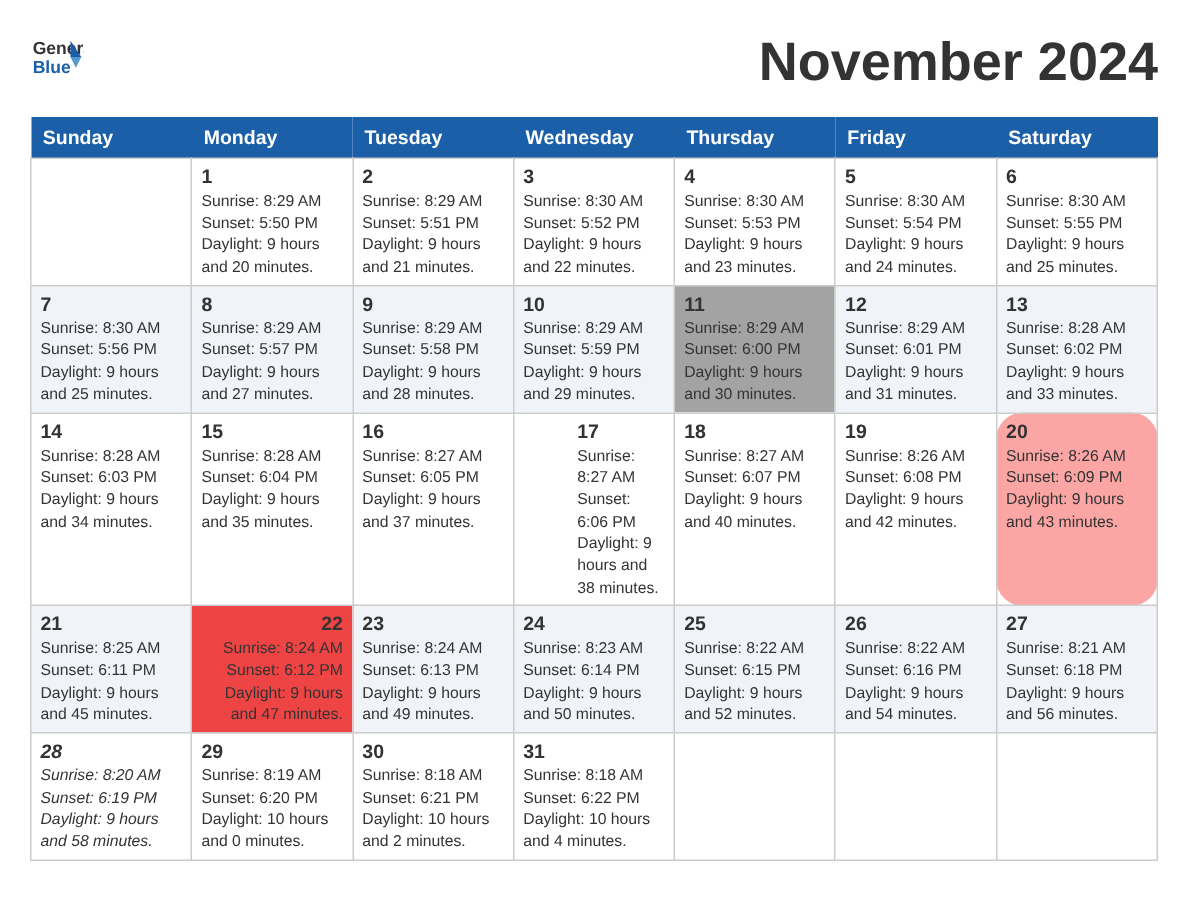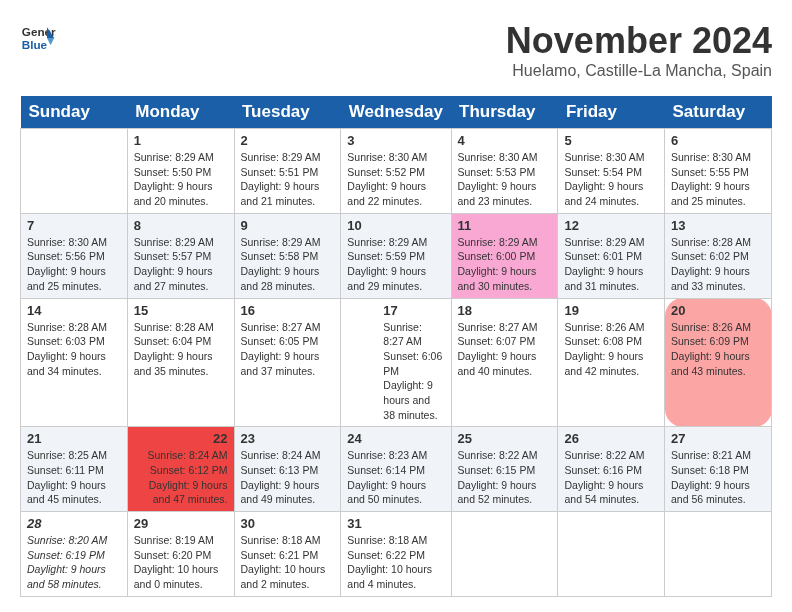--- a/index.html
+++ b/index.html
@@ -40,21 +40,21 @@
     table {
       width: 100%;
       border-collapse: collapse;
       font-size: 11px;
     }
     .day-header {
       background-color: #1a5fa8;
       color: #fff;
       text-align: left;
       padding: 6px 8px;
-      font-size: 17px;
+      font-size: 13px;
       font-weight: bold;
     }
     td {
       border: 1px solid #ccc;
       vertical-align: top;
       padding: 4px 6px;
       width: 14.28%;
       min-height: 80px;
       color: #333;
     }
@@ -82,21 +82,20 @@
   <div class="logo">
     <svg class="logo-icon" viewBox="0 0 40 40">
       <text x="2" y="18" font-size="13" font-weight="bold" fill="#333">General</text>
       <text x="2" y="32" font-size="13" font-weight="bold" fill="#1a5fa8">Blue</text>
       <polygon points="30,8 38,20 30,20" fill="#1a5fa8"></polygon>
       <polygon points="30,20 38,20 34,28" fill="#5599cc"></polygon>
     </svg>
   </div>
   <div class="title-section">
     <div class="month-title">November 2024</div>
-    <div class="location-title">Huelamo, Castille-La Mancha, Spain</div>
   </div>
 </div>
 
 <table>
   <thead>
     <tr class="header-row">
     <th class="day-header">Sunday</th>
         <th class="day-header">Monday</th>
         <th class="day-header">Tuesday</th>
         <th class="day-header">Wednesday</th>
@@ -143,21 +142,21 @@
           <div class="cell-info">Sunrise: 8:29 AM<br>Sunset: 5:57 PM<br>Daylight: 9 hours and 27 minutes.</div>
         </td>
         <td style="background: rgb(240, 244, 249);">
           <div class="date-num">9</div>
           <div class="cell-info">Sunrise: 8:29 AM<br>Sunset: 5:58 PM<br>Daylight: 9 hours and 28 minutes.</div>
         </td>
         <td style="background: rgb(240, 244, 249);">
           <div class="date-num">10</div>
           <div class="cell-info">Sunrise: 8:29 AM<br>Sunset: 5:59 PM<br>Daylight: 9 hours and 29 minutes.</div>
         </td>
-        <td style="background: #f9a8d4; margin-left: 16px;">
+        <td style="background: #a3a3a3; margin-left: 16px;">
           <div class="date-num">11</div>
           <div class="cell-info">Sunrise: 8:29 AM<br>Sunset: 6:00 PM<br>Daylight: 9 hours and 30 minutes.</div>
         </td>
         <td style="background: rgb(240, 244, 249);">
           <div class="date-num">12</div>
           <div class="cell-info">Sunrise: 8:29 AM<br>Sunset: 6:01 PM<br>Daylight: 9 hours and 31 minutes.</div>
         </td>
         <td style="background: rgb(240, 244, 249);">
           <div class="date-num">13</div>
           <div class="cell-info">Sunrise: 8:28 AM<br>Sunset: 6:02 PM<br>Daylight: 9 hours and 33 minutes.</div>

